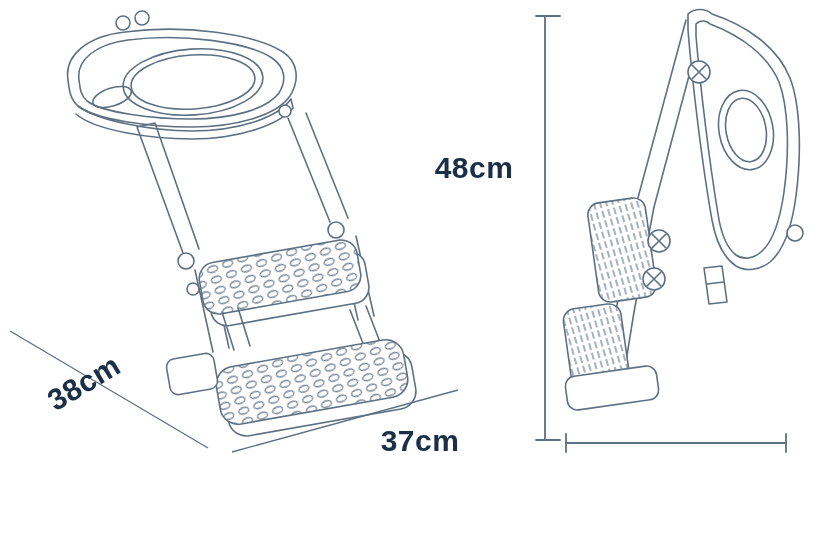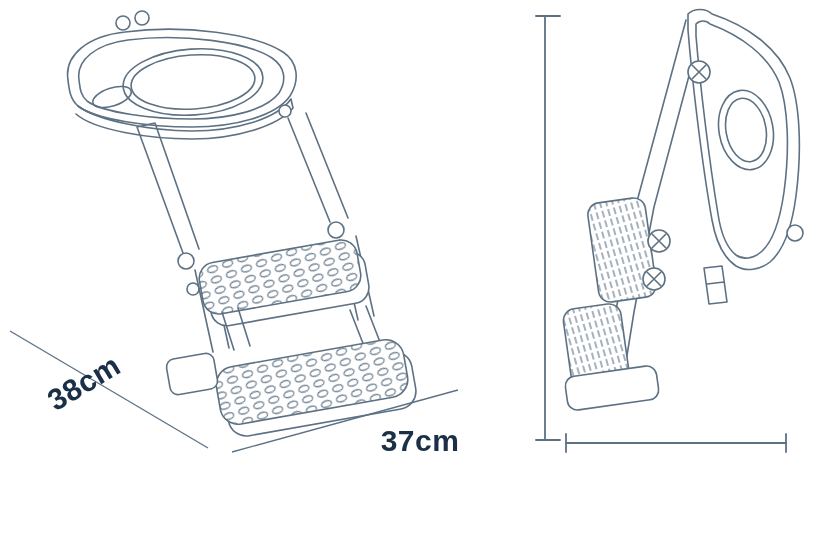--- a/index.html
+++ b/index.html
@@ -146,14 +146,15 @@
 
     <g stroke="#5d7183" stroke-width="1.8" stroke-linecap="round">
       <line x1="566" y1="443" x2="786" y2="443"></line>
       <line x1="566" y1="434" x2="566" y2="452"></line>
       <line x1="786" y1="434" x2="786" y2="452"></line>
     </g>
   </svg>
 
   <div class="dim-label label-depth">38cm</div>
   <div class="dim-label label-width">37cm</div>
+  <div class="dim-label label-height">48cm</div>
 
 </div>
 
 </body></html>

